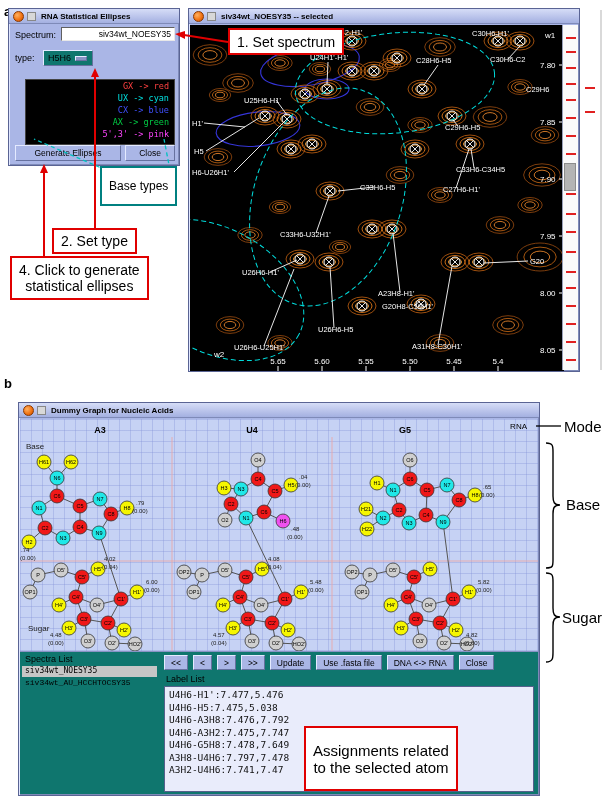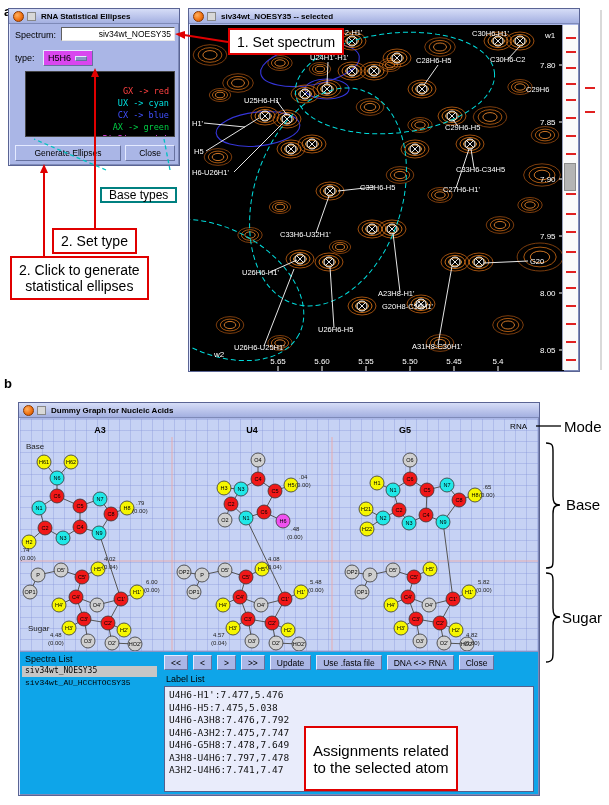--- a/index.html
+++ b/index.html
@@ -6,36 +6,36 @@
   #page{position:relative;width:609px;height:805px;background:#fff;font-family:"Liberation Sans",sans-serif;overflow:hidden;}
   .panel-label{position:absolute;font:bold 13px "Liberation Sans",sans-serif;color:#000;}
   .win{position:absolute;box-sizing:border-box;background:#aab6e6;border:1px solid #5a6494;box-shadow:inset 1px 1px 0 #dfe6ff, inset -1px -1px 0 #7e8ab8;}
   .titlebar{height:15px;background:linear-gradient(#d6ddf7,#a4b0e1);border-bottom:1px solid #7e8ab8;display:flex;align-items:center;gap:3px;padding:0 4px;box-sizing:border-box;}
   .closebtn{width:9px;height:9px;border-radius:50%;background:radial-gradient(circle at 35% 35%, #ffb060, #f07010 60%, #b84c00);border:1px solid #8a3800;flex:0 0 auto;}
   .winbtn{width:7px;height:7px;background:#d8d8d8;border:1px solid #888;flex:0 0 auto;}
   .titletext{font:bold 8px "Liberation Sans",sans-serif;color:#000;margin-left:2px;white-space:nowrap;overflow:hidden;}
   .lbl{position:absolute;font:9px "Liberation Sans",sans-serif;color:#000;}
   .field{position:absolute;box-sizing:border-box;background:#fff;border-top:1px solid #606060;border-left:1px solid #606060;border-bottom:1px solid #e8e8e8;border-right:1px solid #e8e8e8;font:8.5px "Liberation Sans",sans-serif;padding:1px 3px;white-space:nowrap;overflow:hidden;}
   .btn{box-sizing:border-box;background:#aab6e6;border-top:1px solid #e4eaff;border-left:1px solid #e4eaff;border-right:1px solid #66719f;border-bottom:1px solid #66719f;font:8.5px "Liberation Sans",sans-serif;color:#000;display:flex;align-items:center;justify-content:center;white-space:nowrap;}
-  .dropdown{position:absolute;box-sizing:border-box;background:#d946ef;border-top:1px solid #e4eaff;border-left:1px solid #e4eaff;border-right:1px solid #66719f;border-bottom:1px solid #66719f;font:9px "Liberation Sans",sans-serif;display:flex;align-items:center;gap:4px;padding:0 4px;}
+  .dropdown{position:absolute;box-sizing:border-box;background:#0f766e;border-top:1px solid #e4eaff;border-left:1px solid #e4eaff;border-right:1px solid #66719f;border-bottom:1px solid #66719f;font:9px "Liberation Sans",sans-serif;display:flex;align-items:center;gap:4px;padding:0 4px;}
   .dd-ind{width:10px;height:3px;background:#8894c4;border-top:1px solid #e4eaff;border-left:1px solid #e4eaff;border-right:1px solid #66719f;border-bottom:1px solid #66719f;}
-  .legendbox{position:absolute;box-sizing:border-box;background:#000;overflow:hidden;padding:13px 5px;border:1px solid #444;}
+  .legendbox{position:absolute;box-sizing:border-box;background:#000;overflow:hidden;padding:0 5px;border:1px solid #444;margin-top:8px;}
   .legendbox div{font:8.5px "DejaVu Sans Mono",monospace;line-height:12px;white-space:nowrap;}
   .ann{position:absolute;box-sizing:border-box;background:#fff;border:2px solid #e00000;color:#000;display:flex;flex-direction:column;align-items:center;justify-content:center;line-height:1.2;padding:2px 7px;white-space:nowrap;z-index:6;}
   .ann span{font:14px "Liberation Sans",sans-serif;}
   .ann-teal{border:2px solid #008080;}
   .ann-big span{font:15px "Liberation Sans",sans-serif;}
   .spec-content{position:absolute;left:1px;right:1px;top:16px;bottom:1px;background:#000;}
   #spec-svg{position:absolute;left:0;top:0;}
   .strip{position:absolute;right:0;top:0;bottom:0;width:16px;background:#fafafa;border-left:1px solid #9aa0b8;box-sizing:border-box;}
   .stick{position:absolute;left:3px;width:10px;height:2px;background:#e02020;}
   .sthumb{position:absolute;left:1px;width:12px;background:#b4b4b4;border:1px solid #8c8c8c;box-sizing:border-box;}
   .graph-area{position:absolute;left:1px;right:1px;top:16px;height:232px;background:#c6d2f4;background-image:repeating-linear-gradient(0deg,rgba(130,145,215,.35) 0 1px,transparent 1px 11px),repeating-linear-gradient(90deg,rgba(130,145,215,.35) 0 1px,transparent 1px 11px);overflow:hidden;}
   .mode-btn{position:absolute;right:8px;top:2px;font:8px "Liberation Sans",sans-serif;color:#000;padding:1px 3px;}
-  .bottom-panel{position:absolute;left:1px;right:1px;top:248px;bottom:1px;background:#0ea5e9;border-top:1px solid #8894c4;}
+  .bottom-panel{position:absolute;left:1px;right:1px;top:248px;bottom:1px;background:#0f766e;border-top:1px solid #8894c4;}
   .small-h{position:absolute;font:9px "Liberation Sans",sans-serif;color:#000;}
   .sp-item{position:absolute;left:2px;width:132px;height:11px;font:8px "DejaVu Sans Mono",monospace;white-space:nowrap;padding-left:3px;color:#000;}
   .sp-item.sel{background:#c6c6c6;}
   #btn-row{position:absolute;left:144px;top:3px;display:flex;gap:5px;}
   #btn-row .btn{height:15px;padding:0 6px;}
   .listbox{position:absolute;left:144px;top:34px;width:370px;height:106px;box-sizing:border-box;background:#e9ecfb;border:1px solid #55608c;overflow:hidden;padding:2px 4px;}
   .listbox div{font:9.5px "DejaVu Sans Mono",monospace;line-height:12.5px;white-space:nowrap;color:#101010;}
   .side-label{position:absolute;font:15px "Liberation Sans",sans-serif;color:#000;}
   #overlay{position:absolute;left:0;top:0;z-index:5;pointer-events:none;}
   .pk{fill:#fff;font:7.5px "Liberation Sans",sans-serif;}
@@ -417,28 +417,28 @@
           <div class="stick" style="top: 298px;"></div>
           <div class="stick" style="top: 316px;"></div>
           <div class="stick" style="top: 334px;"></div>
         </div>
     </div>
   </div>
 
   <div class="ann" style="left:228px;top:28px;height:27px;">
     <span>1. Set spectrum</span>
   </div>
-  <div class="ann ann-teal" style="left:100px;top:187px;height:16px;align-items:flex-end;">
+  <div class="ann ann-teal" style="left:100px;top:166px;height:40px;align-items:flex-end;">
     <span style="font-size:12px;">Base types</span>
   </div>
   <div class="ann" style="left:52px;top:228px;height:26px;">
     <span>2. Set type</span>
   </div>
   <div class="ann" style="left:10px;top:256px;height:44px;">
-    <span>2. Click to generate</span>
+    <span>4. Click to generate</span>
     <span>statistical ellipses</span>
   </div>
 
   <div class="win" style="left:18px;top:402px;width:522px;height:394px;">
     <div class="titlebar" style="height:15px;">
       <div class="closebtn"></div>
       <div class="winbtn"></div>
       <div class="titletext">Dummy Graph for Nucleic Acids</div>
     </div>
     <div class="graph-area">

